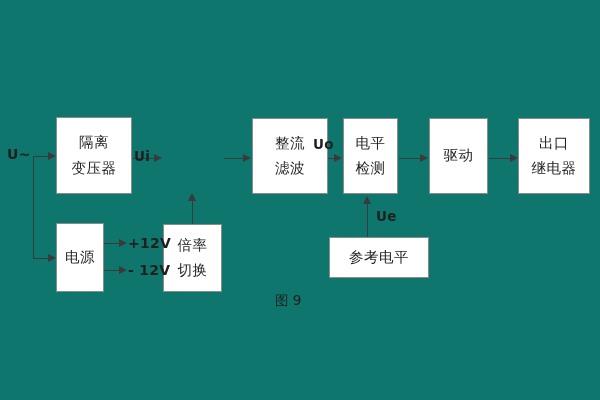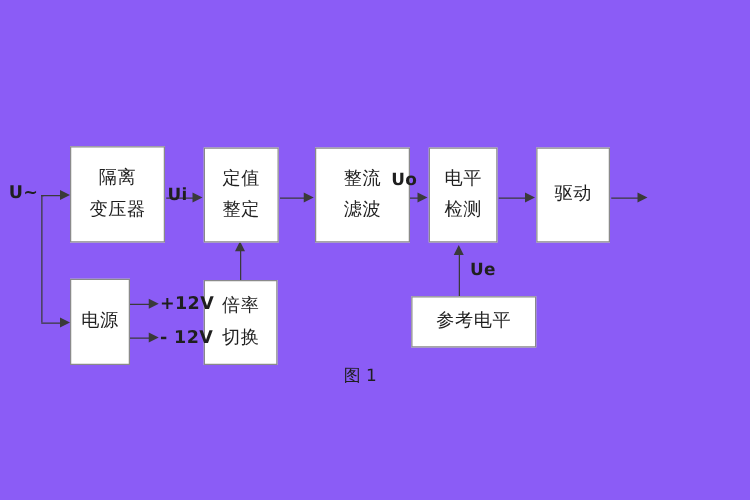--- a/index.html
+++ b/index.html
@@ -4,21 +4,21 @@
 <style>
   html, body {
     margin: 0;
     padding: 0;
     background: #ffffff;
   }
   #canvas {
     position: relative;
     width: 600px;
     height: 400px;
-    background: #8b5cf6;
+    background: #0f766e;
     font-family: "DejaVu Sans", "Liberation Sans", sans-serif;
     overflow: hidden;
   }
   
   .block {
     position: absolute;
     box-sizing: border-box;
     border: 1.6px solid #8a8a8a;
     background: #ffffff;
     display: flex;
@@ -118,39 +118,39 @@
   <div class="arrow-u" style="left:188px; top:193px;"></div>
 
   <div class="vline" style="left:367px; top:203px; height:34px;"></div>
   <div class="arrow-u" style="left:363px; top:196px;"></div>
 
   <div class="block" style="left:56px; top:117px; width:76px; height:77px;">
     <span class="ln">隔离</span>
     <span class="ln">变压器</span>
   </div>
 
-  <div class="block" style="left:163px; top:118px; width:60px; height:76px;">
-    <span class="ln">定值</span>
-    <span class="ln">整定</span>
-  </div>
 
   <div class="block" style="left:252px; top:118px; width:76px; height:76px;">
     <span class="ln">整流</span>
     <span class="ln">滤波</span>
   </div>
 
   <div class="block" style="left:343px; top:118px; width:55px; height:76px;">
     <span class="ln">电平</span>
     <span class="ln">检测</span>
   </div>
 
   <div class="block" style="left:429px; top:118px; width:59px; height:76px;">
     <span class="ln">驱动</span>
   </div>
 
+  <div class="block" style="left:518px; top:118px; width:72px; height:76px;">
+    <span class="ln">出口</span>
+    <span class="ln">继电器</span>
+  </div>
 
   <div class="block" style="left:56px; top:223px; width:48px; height:69px;text-align:center;">
     <span class="ln">电源</span>
   </div>
 
   <div class="block" style="left:163px; top:224px; width:59px; height:68px;">
     <span class="ln">倍率</span>
     <span class="ln">切换</span>
   </div>
 
@@ -163,15 +163,15 @@
   <div class="lbl small" style="left:134px; top:148px;">Ui</div>
 
   <div class="lbl small" style="left:313px; top:136px;">Uo</div>
 
   <div class="lbl small" style="left:376px; top:208px;">Ue</div>
 
   <div class="lbl" style="left:128px; top:235px;">+12V</div>
 
   <div class="lbl" style="left:128px; top:262px;">- 12V</div>
 
-  <div class="caption" style="left:275px; top:292px;">图 1</div>
+  <div class="caption" style="left:275px; top:292px;">图 9</div>
 
 </div>
 
 </body></html>

